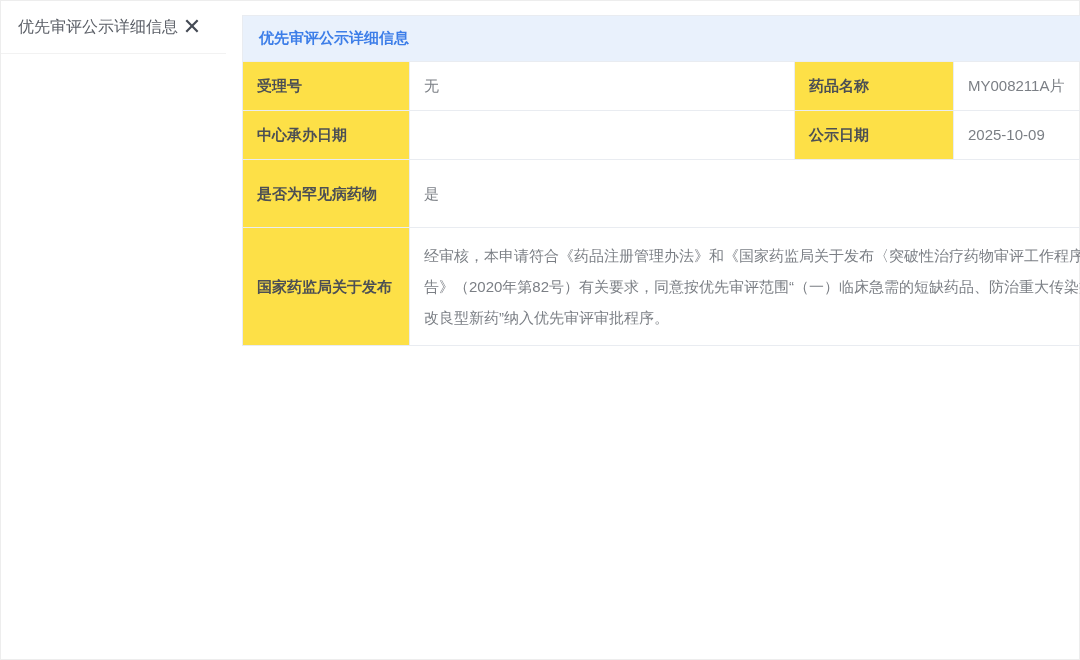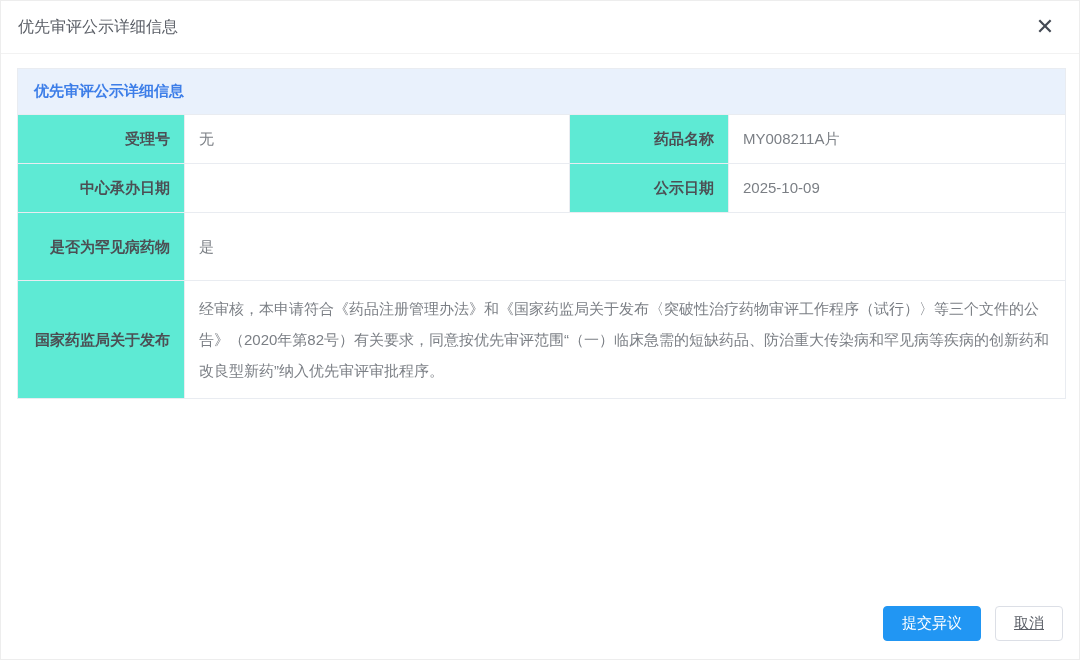--- a/index.html
+++ b/index.html
@@ -5,21 +5,21 @@
   * { margin: 0; padding: 0; box-sizing: border-box; }
   html, body { width: 1080px; height: 660px; overflow: hidden; }
   body {
     font-family: "Liberation Sans", "DejaVu Sans", sans-serif;
     background: #ffffff;
     color: #606266;
   }
   .modal {
     width: 1080px; height: 660px;
     background: #fff;
-    display: flex; flex-direction: column;
+    display: flex; flex-direction: row;
     border: 1px solid #ededed;
   }
   .modal-header {
     height: 53px;
     display: flex; align-items: center; justify-content: space-between;
     padding: 0 20px 0 17px;
     border-bottom: 1px solid #f2f2f2;
     flex: 0 0 auto;
   }
   .modal-title {
@@ -54,26 +54,26 @@
   }
   .table-caption-row th {
     background: #e9f1fc;
     color: #3d7ee8;
     font-weight: bold;
     text-align: left;
     font-size: 15px;
     padding: 13px 16px;
   }
   td.lbl {
-    text-align: right;
+    text-align: left;
     font-weight: bold;
     color: #4c4f54;
     padding: 12px 14px;
     line-height: 24px;
-    background: #5eead4;
+    background: #fde047;
   }
   td.val {
     text-align: left;
     color: #7b7f85;
     padding: 12px 14px;
     line-height: 24px;
     word-break: break-all;
   }
   tr.row-std td { height: 47px; }
   tr.row-tall td { height: 68px; }

